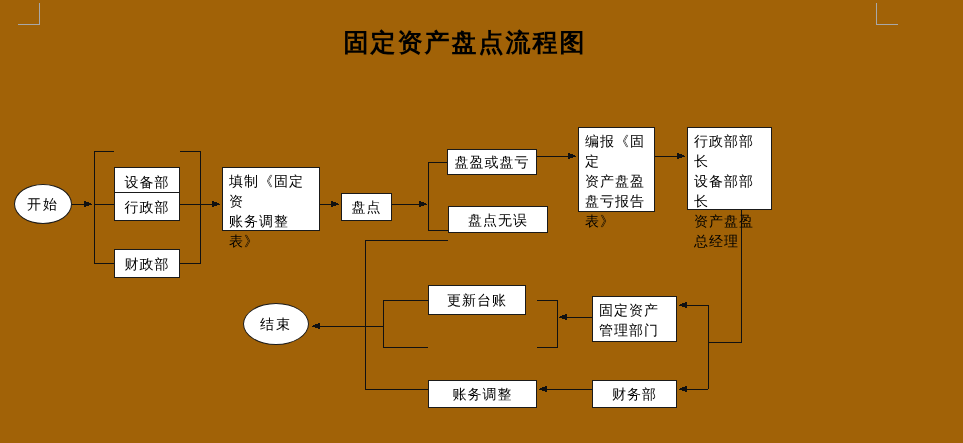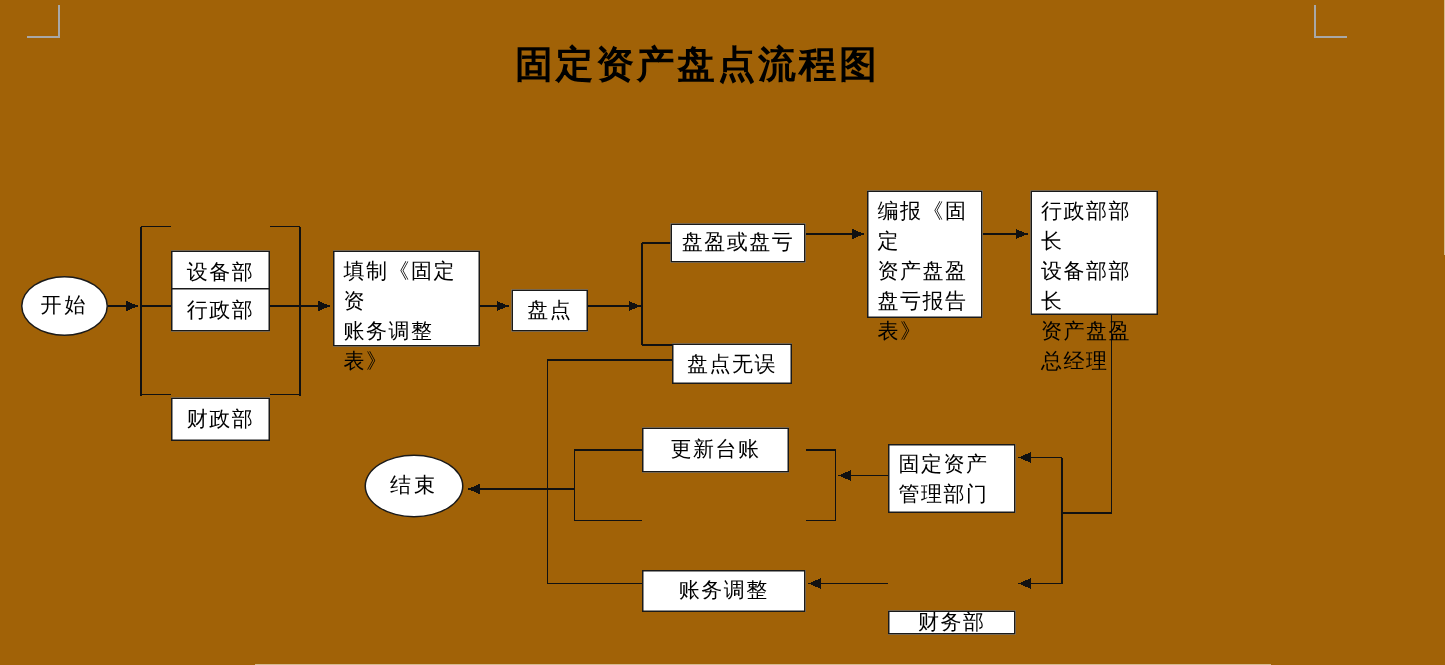--- a/index.html
+++ b/index.html
@@ -63,32 +63,32 @@
     border-width: 1.5px;
     display: flex;
     align-items: center;
     justify-content: center;
     letter-spacing: 2px;
   }
   
   .n-start           { left: 14px;  top: 184px; width: 58px;  height: 40px; }
   .n-equipment       { left: 114px; top: 137px; width: 66px;  height: 29px; margin-top: 30px; }
   .n-admin           { left: 114px; top: 192px; width: 66px;  height: 29px; }
-  .n-finance-top     { left: 114px; top: 265px; width: 66px;  height: 29px; }
+  .n-finance-top     { left: 114px; top: 249px; width: 66px;  height: 29px; }
   .n-fill            { left: 222px; top: 167px; width: 98px;  height: 64px; }
   .n-inventory       { left: 341px; top: 193px; width: 51px;  height: 28px; }
   .n-surplus         { left: 447px; top: 149px; width: 90px;  height: 26px; }
-  .n-correct         { left: 448px; top: 229px; width: 80px;  height: 27px; }
+  .n-correct         { left: 448px; top: 206px; width: 100px;  height: 27px; }
   .n-report          { left: 578px; top: 127px; width: 77px;  height: 85px; }
   .n-approvers       { left: 687px; top: 127px; width: 85px;  height: 83px; }
   .n-asset-mgmt      { left: 592px; top: 296px; width: 85px;  height: 46px; }
   .n-update-ledger   { left: 428px; top: 285px; width: 98px; height: 30px; }
   .n-update-card     { left: 428px; top: 333px; width: 109px; height: 29px; letter-spacing: 0; }
   .n-adjustment      { left: 428px; top: 380px; width: 109px; height: 28px; }
-  .n-finance-bottom  { left: 592px; top: 380px; width: 85px;  height: 16px; margin-top: 27px; }
+  .n-finance-bottom  { left: 592px; top: 380px; width: 85px;  height: 28px; }
   .n-end             { left: 243px; top: 303px; width: 66px;  height: 42px; }
 </style>
 </head>
 <body>
 
 <div id="canvas">
 
   <svg id="connector-layer" width="963" height="443" viewBox="0 0 963 443" shape-rendering="crispEdges">
     <defs>
       <marker id="arrow" markerWidth="9" markerHeight="8" refX="8" refY="3.5" orient="auto" markerUnits="userSpaceOnUse">

